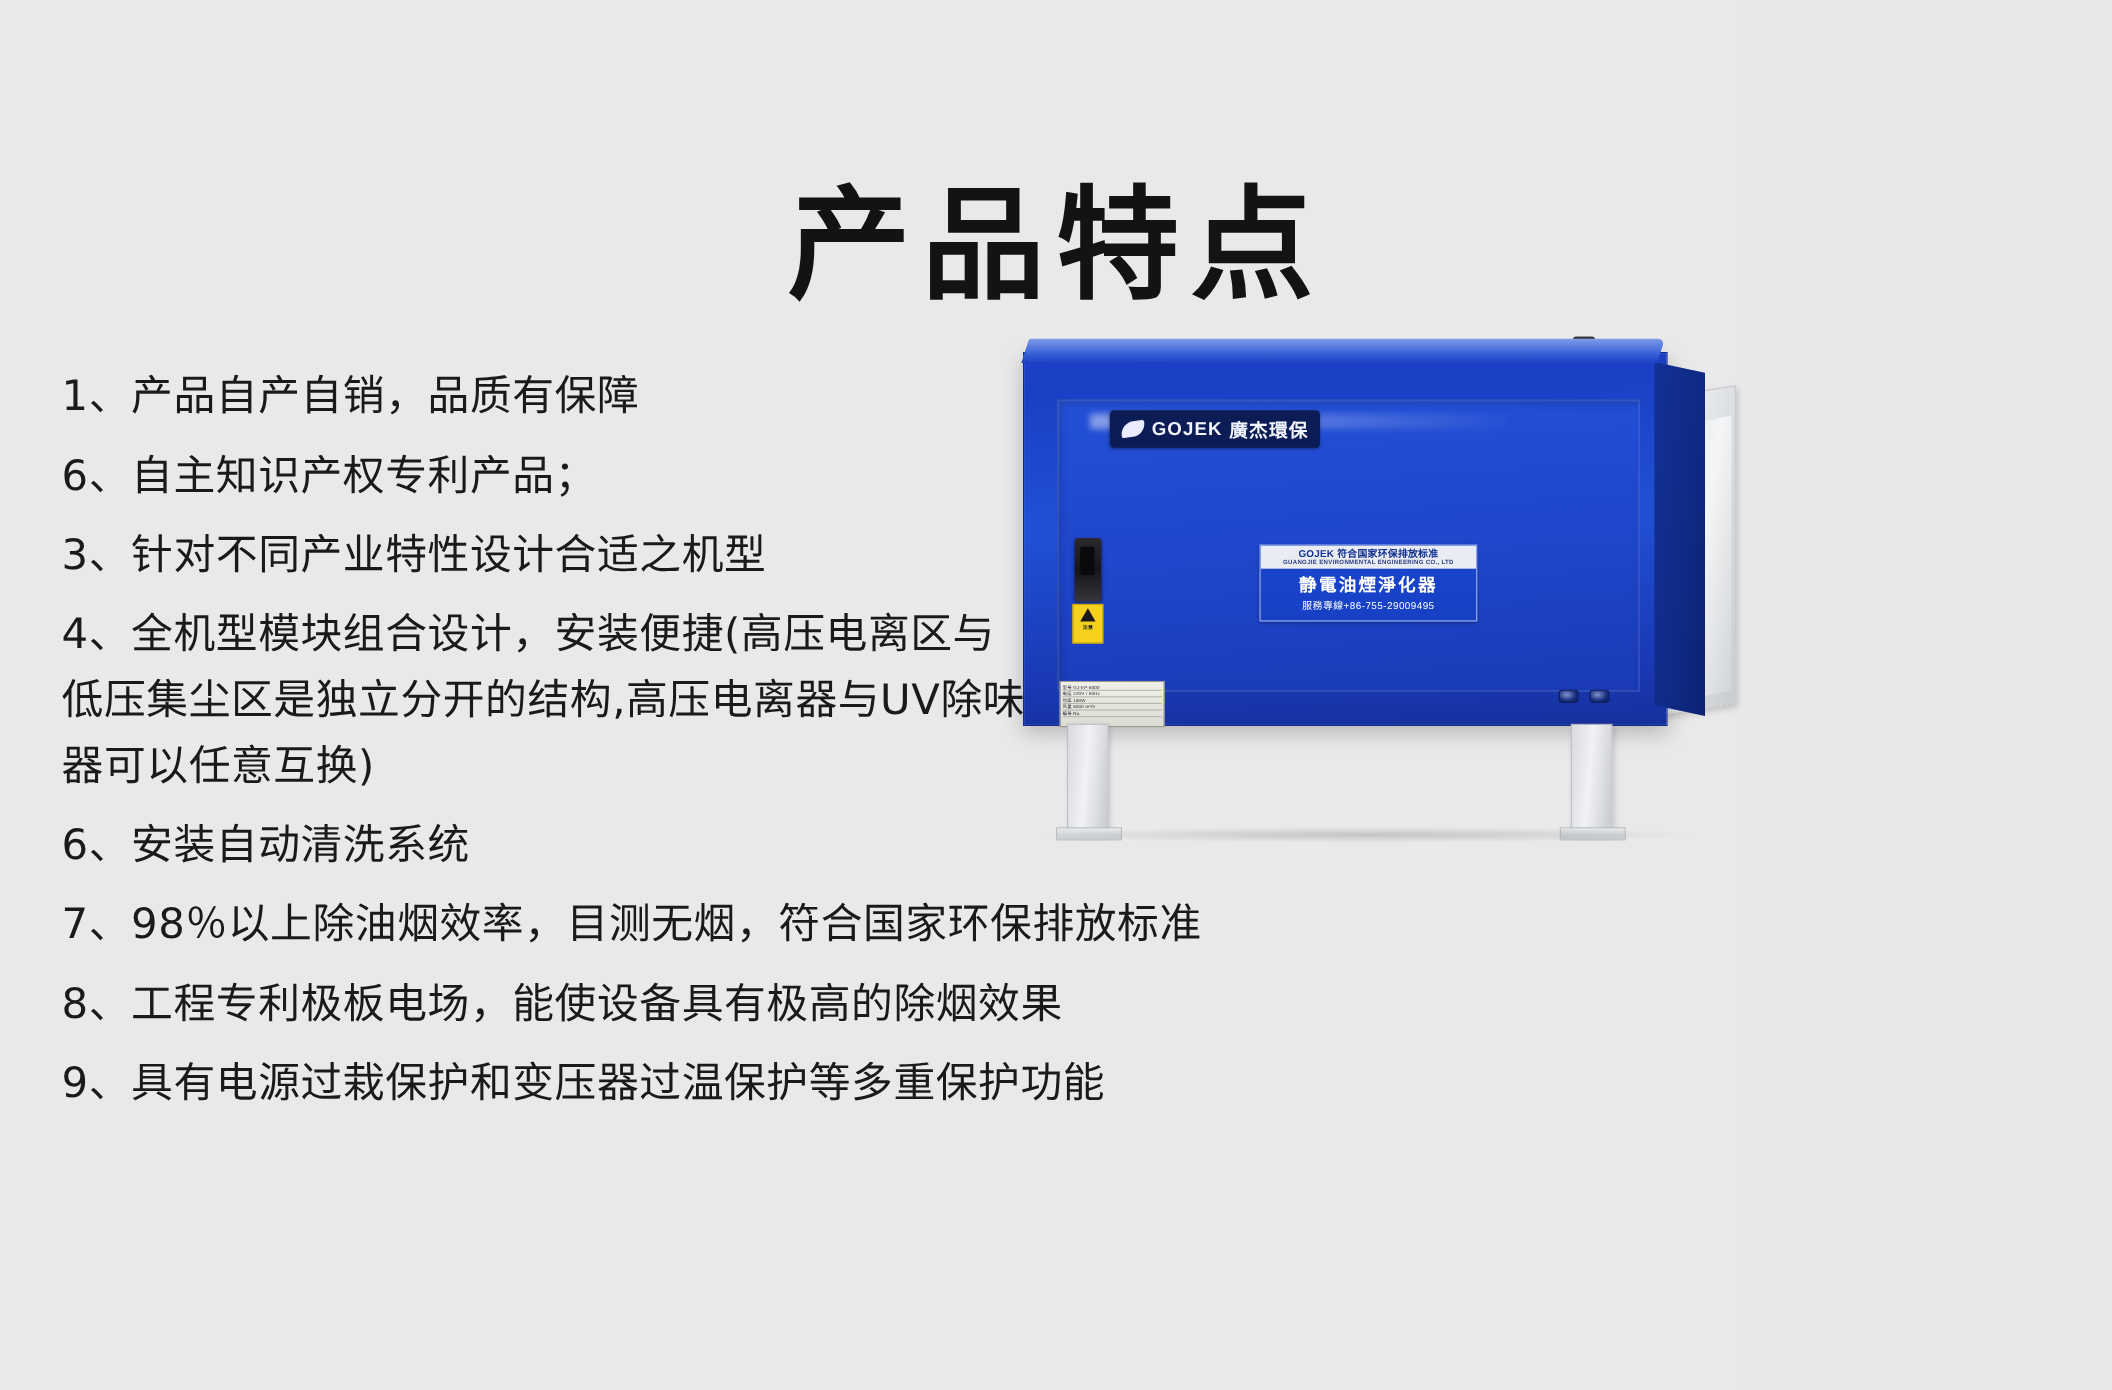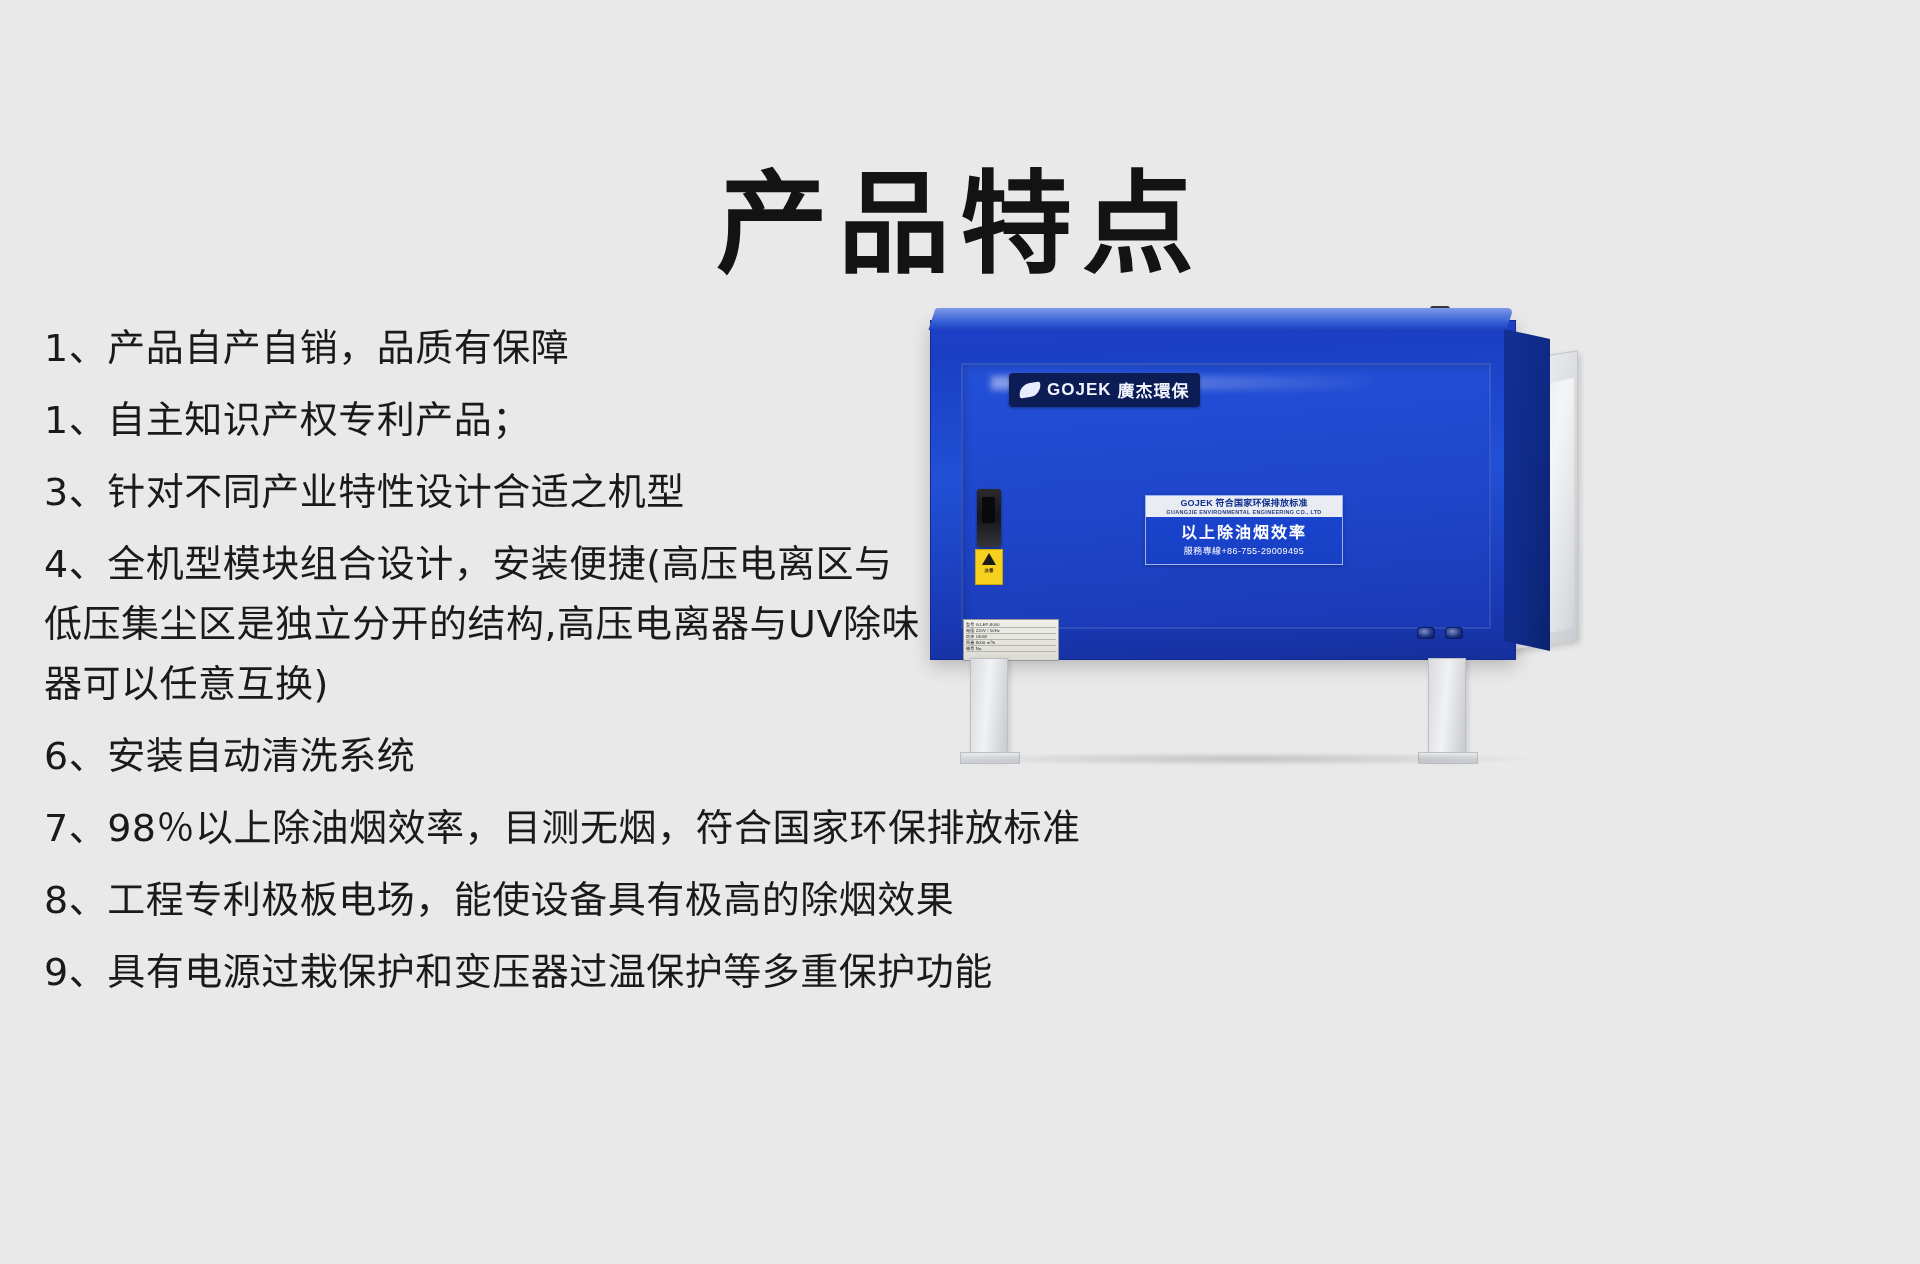--- a/index.html
+++ b/index.html
@@ -38,21 +38,21 @@
     font-family: "DejaVu Sans", "Liberation Sans", sans-serif;
   }
 
   
   .feature-list {
     position: absolute;
     top: 318px;
     left: 44px;
     width: 1080px;
     list-style: none;
-    margin: 0;
+    margin: 12px;
     padding: 0;
   }
   .feature-item {
     font-size: 38px;
     line-height: 60px;
     color: #1a1a1a;
     margin: 0 0 12px 0;
     letter-spacing: 0.5px;
     font-family: "DejaVu Sans", "Liberation Sans", sans-serif;
     white-space: pre-wrap;
@@ -347,21 +347,21 @@
 </style>
 </head>
 <body>
 
 <div class="page">
 
   <h1 class="page-title">产品特点</h1>
 
   <ul class="feature-list">
     <li class="feature-item narrow">1、产品自产自销，品质有保障</li>
-    <li class="feature-item narrow">1、自主知识产权专利产品；</li>
+    <li class="feature-item narrow">6、自主知识产权专利产品；</li>
     <li class="feature-item narrow">3、针对不同产业特性设计合适之机型</li>
     <li class="feature-item narrow">4、全机型模块组合设计，安装便捷(高压电离区与低压集尘区是独立分开的结构,高压电离器与UV除味器可以任意互换)</li>
     <li class="feature-item narrow">6、安装自动清洗系统</li>
     <li class="feature-item wide">7、98％以上除油烟效率，目测无烟，符合国家环保排放标准</li>
     <li class="feature-item wide">8、工程专利极板电场，能使设备具有极高的除烟效果</li>
     <li class="feature-item wide">9、具有电源过栽保护和变压器过温保护等多重保护功能</li>
   </ul>
 
   <div class="product-photo">
 
@@ -385,21 +385,21 @@
       <div class="warn-sticker">
         <span class="warn-tri"></span>
         <span class="warn-text">注意</span>
       </div>
 
       <div class="nameplate">
         <div class="np-top">
           <span>GOJEK 符合国家环保排放标准</span>
           <span class="np-en">GUANGJIE ENVIRONMENTAL ENGINEERING CO.,  LTD</span>
         </div>
-        <div class="np-main">以上除油烟效率</div>
+        <div class="np-main">静電油煙淨化器</div>
         <div class="np-phone">服務專線+86-755-29009495</div>
       </div>
 
       <div class="spec-label">
         <span class="row">型号 GJ-EP-8000</span>
         <span class="row">电压 220V / 50Hz</span>
         <span class="row">功率 180W</span>
         <span class="row">风量 8000 m³/h</span>
         <span class="row">编号 No.</span>
       </div>

